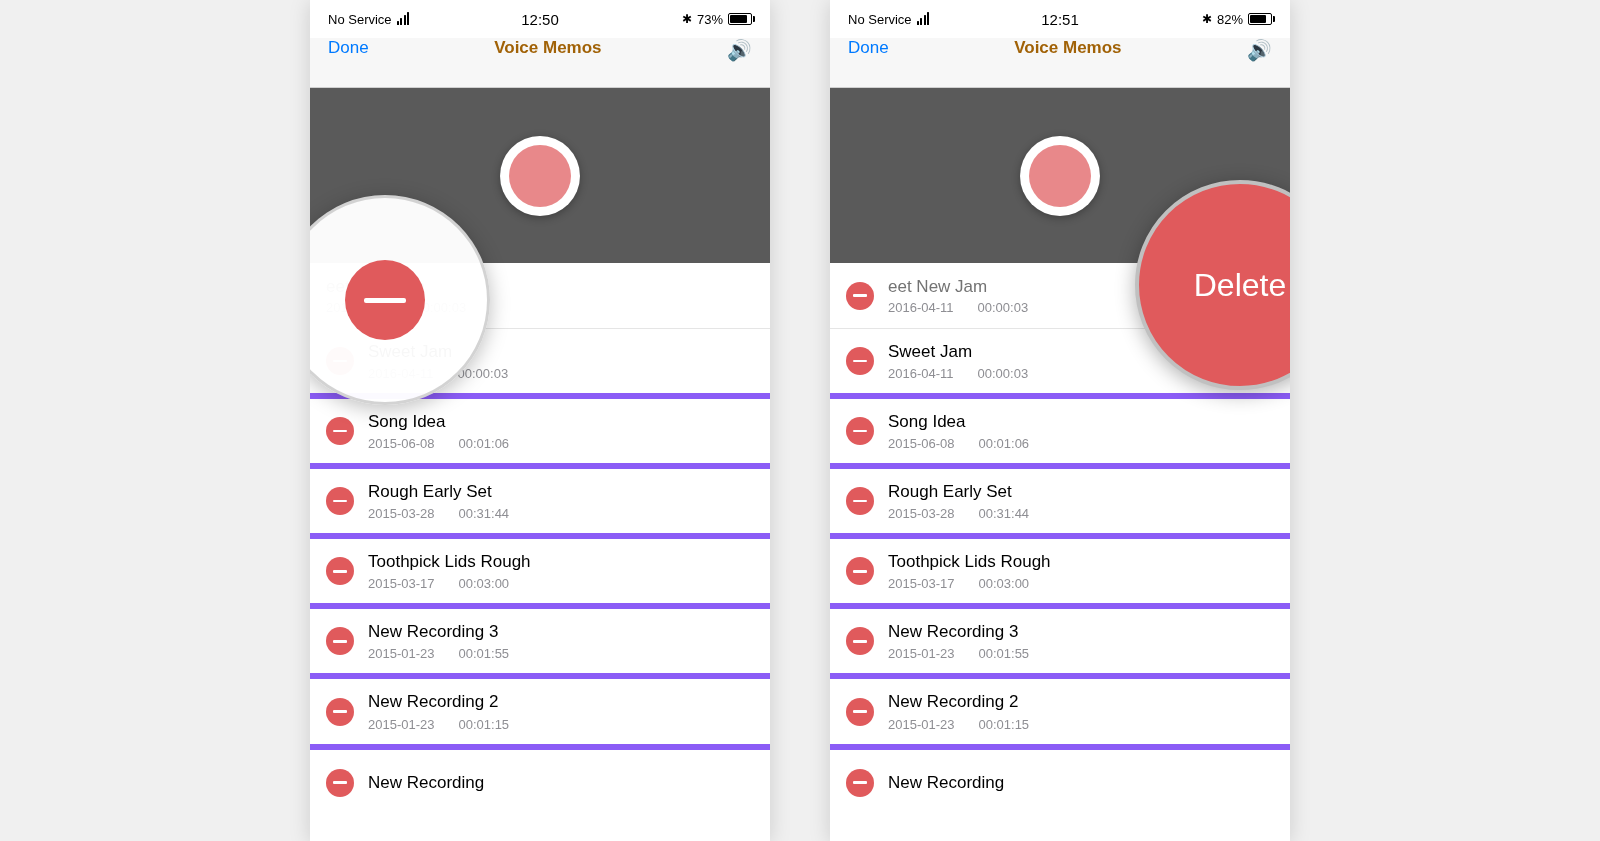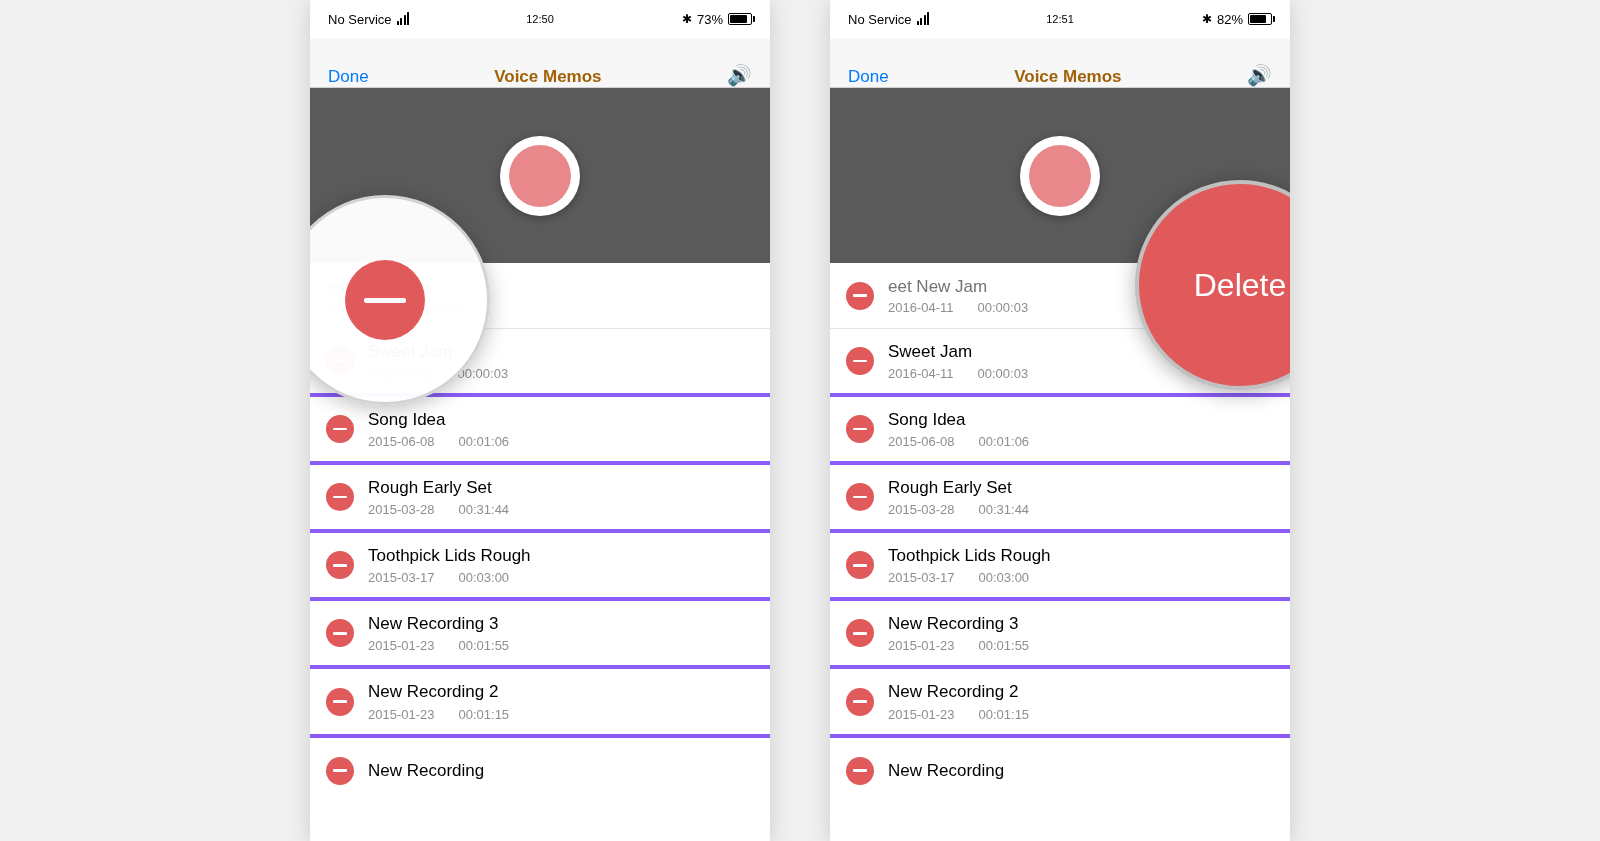--- a/index.html
+++ b/index.html
@@ -36,21 +36,21 @@
       color: #000;
     }
     .status-left {
       display: flex;
       align-items: center;
       gap: 5px;
       font-size: 13px;
       font-weight: 400;
     }
     .status-center {
-      font-size: 11px;
+      font-size: 15px;
       font-weight: 400;
       position: absolute;
       left: 50%;
       transform: translateX(-50%);
     }
     .status-right {
       display: flex;
       align-items: center;
       gap: 5px;
       font-size: 13px;
@@ -98,21 +98,21 @@
       background: #000;
       border-radius: 1px;
     }
 
     
     .nav-bar {
       height: 50px;
       background: #f7f7f7;
       border-bottom: 1px solid #d0d0d0;
       display: flex;
-      align-items: flex-end;
+      align-items: flex-start;
       justify-content: space-between;
       padding: 0 18px;
     }
     .nav-done {
       color: #007aff;
       font-size: 17px;
       cursor: pointer;
     }
     .nav-title {
       font-size: 17px;
@@ -151,21 +151,21 @@
 
     
     .recordings-list {
       flex: 1;
       overflow: hidden;
     }
     .recording-item {
       display: flex;
       align-items: center;
       padding: 12px 16px;
-      border-bottom: 4px solid #8b5cf6;
+      border-bottom: 6px solid #8b5cf6;
       position: relative;
       min-height: 66px;
     }
     .minus-btn {
       width: 28px;
       height: 28px;
       border-radius: 50%;
       background: #e05a5c;
       display: flex;
       align-items: center;

